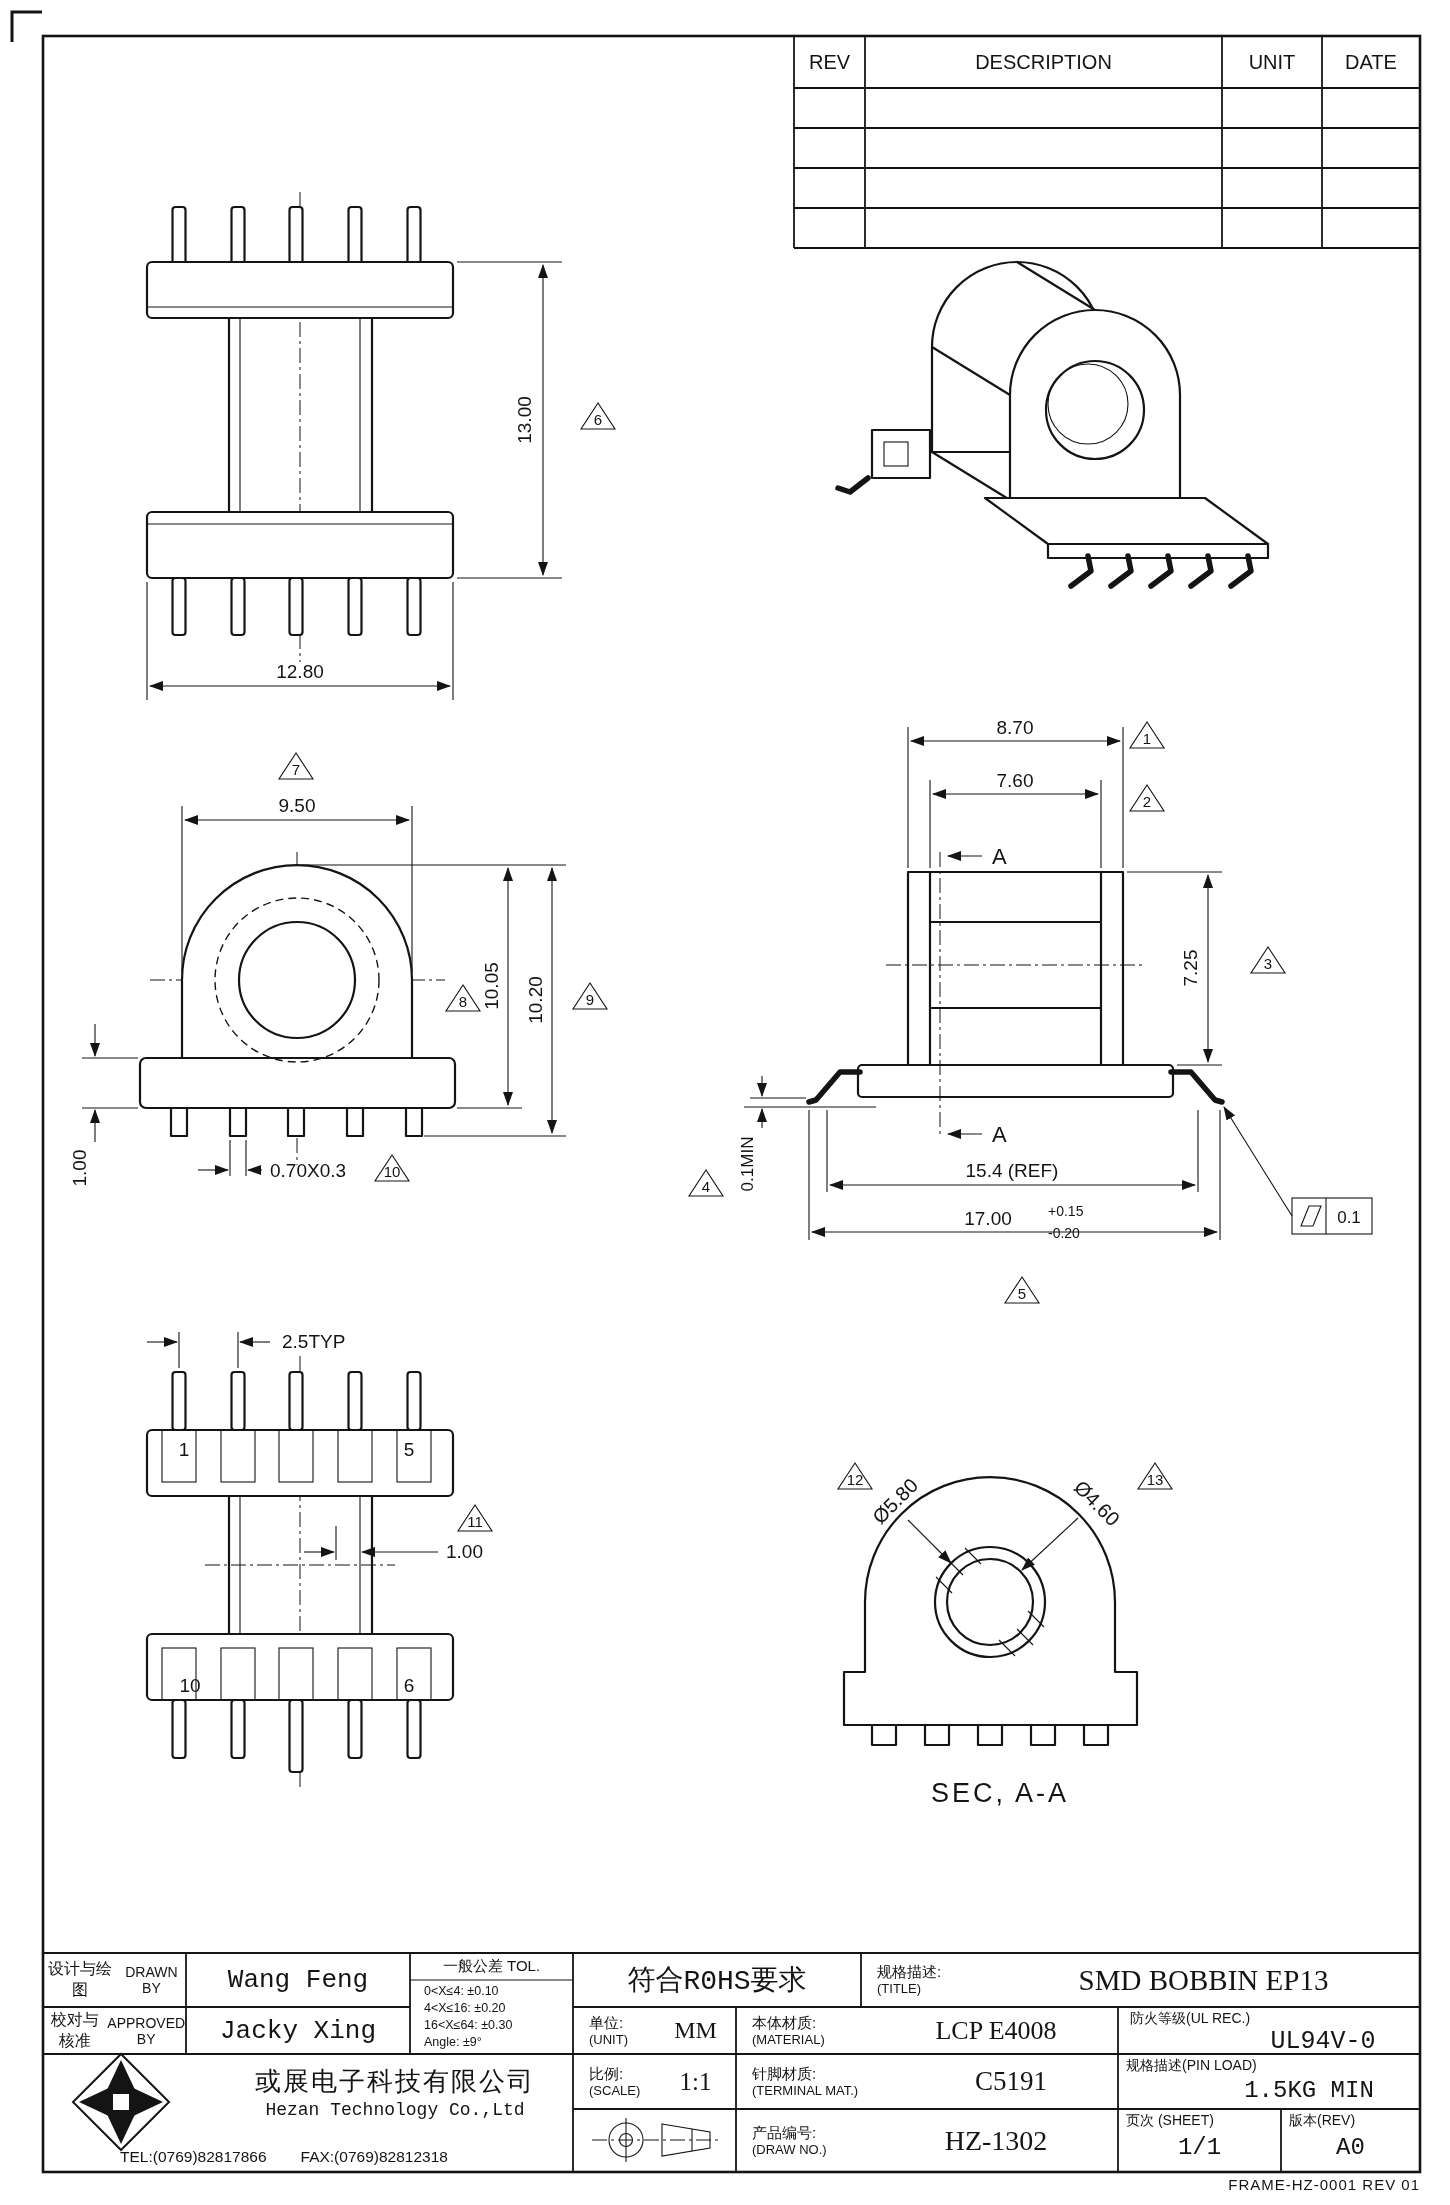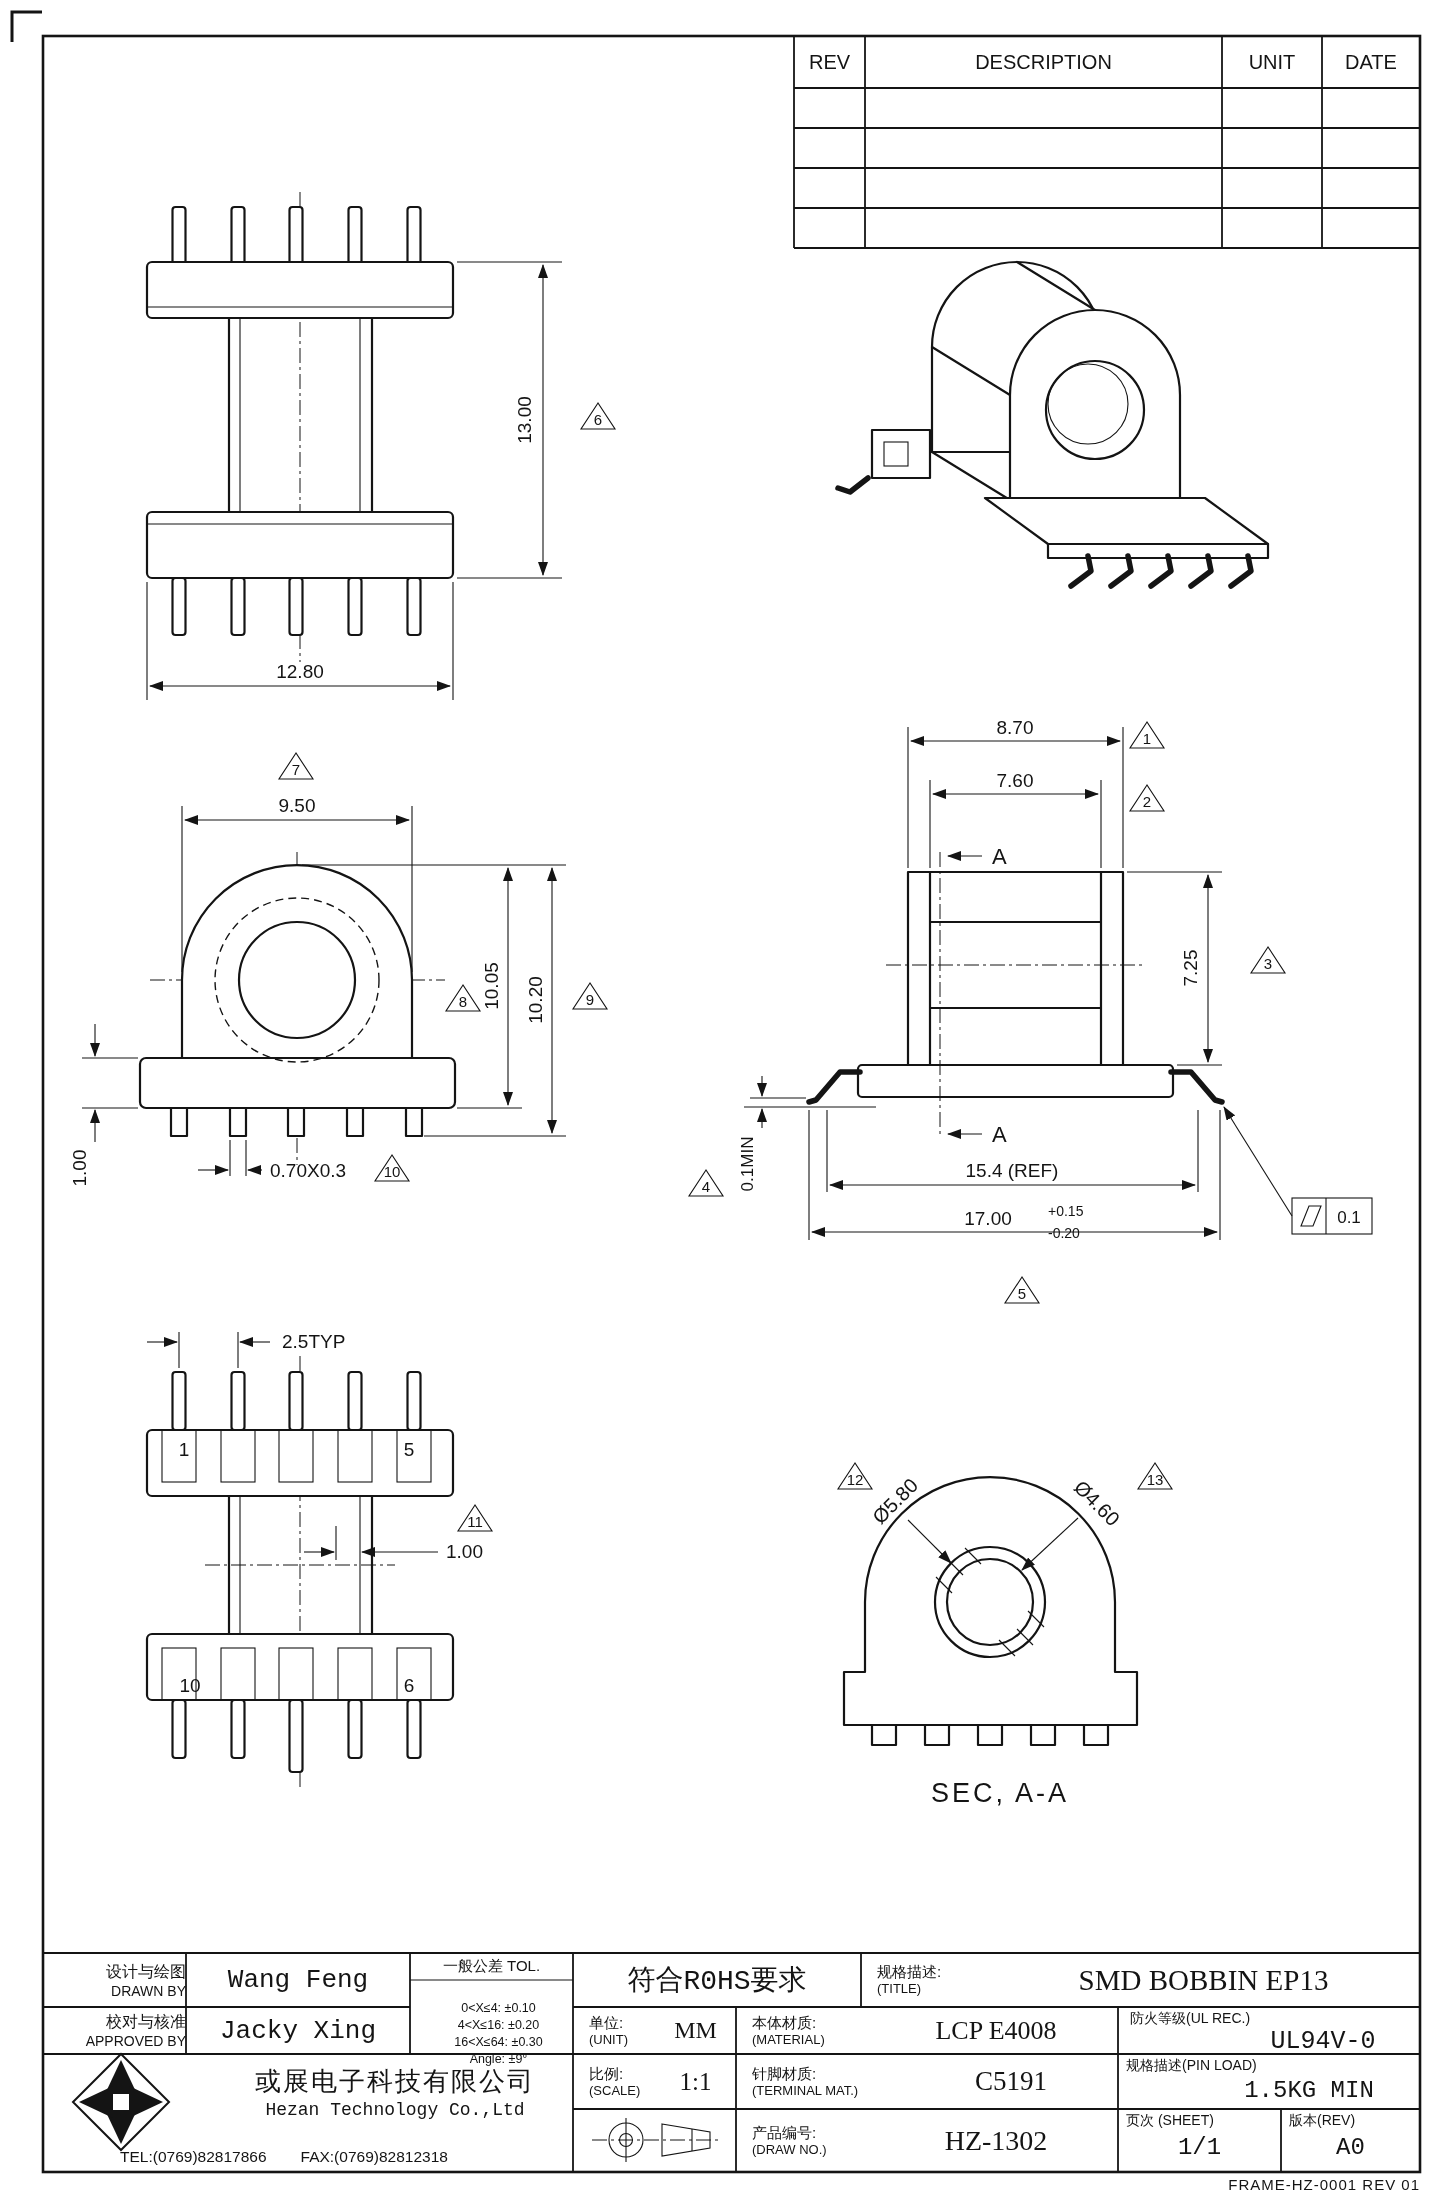--- a/index.html
+++ b/index.html
@@ -1,21 +1,21 @@
 <!DOCTYPE html>
 <html><head>
 <meta charset="utf-8">
 <style>
   html,body{margin:0;padding:0;background:#fff}
   .page{position:relative;width:1450px;height:2205px;background:#fff;color:#141414;
         font-family:"Liberation Sans",sans-serif;overflow:hidden}
   svg.art{position:absolute;left:0;top:0;z-index:1}
   .ht{position:absolute;z-index:2;color:#141414}
   .cc{display:flex;align-items:center;justify-content:center;text-align:center}
-  .col{display:flex;flex-direction:column;align-items:flex-end;justify-content:center;text-align:center}
+  .col{display:flex;flex-direction:row;align-items:center;justify-content:center;text-align:center}
   .row{display:flex;height:100%}
   .lbls{display:flex;flex-direction:column;justify-content:center;padding-left:16px;text-align:left}
   .l1{font-size:15px;line-height:18px}
   .l2{font-size:13px;line-height:16px}
   .big{flex:1;display:flex;align-items:center;justify-content:center;font-family:"Liberation Serif",serif}
   .serif{font-family:Liberation Mono, monospace}
   .celltop{font-size:14px;padding:3px 0 0 8px;text-align:left}
   
   .o{fill:none;stroke:#141414;stroke-width:2.2;stroke-linejoin:round;stroke-linecap:round}
   .ow{fill:#fff;stroke:#141414;stroke-width:2.2;stroke-linejoin:round}
@@ -377,21 +377,21 @@
 <div class="ht cc" style="left:1222px;top:36px;width:100px;height:52px;font-size:20px">UNIT</div>
 <div class="ht cc" style="left:1322px;top:36px;width:98px;height:52px;font-size:20px">DATE</div>
 
 <div class="ht col" style="left:43px;top:1953px;width:143px;height:54px">
   <div style="font-size:16px">设计与绘图</div>
   <div style="font-size:14px">DRAWN BY</div>
 </div>
 <div class="ht cc serif" style="left:186px;top:1953px;width:224px;height:54px;font-size:26px">Wang Feng</div>
 <div class="ht" style="left:410px;top:1953px;width:163px;height:101px">
   <div class="cc" style="height:27px;font-size:15px">一般公差 TOL.</div>
-  <div style="padding:20px 0 0 14px;font-size:12.5px;line-height:17px;text-align:center">
+  <div style="padding:3px 0 0 14px;font-size:12.5px;line-height:17px;text-align:left">
     <div>0&lt;X≤4:  ±0.10</div>
     <div>4&lt;X≤16:  ±0.20</div>
     <div>16&lt;X≤64:  ±0.30</div>
     <div>Angle:  ±9°</div>
   </div>
 </div>
 <div class="ht cc serif" style="left:573px;top:1953px;width:288px;height:54px;font-size:28px">符合R0HS要求</div>
 <div class="ht" style="left:861px;top:1953px;width:559px;height:54px">
   <div class="row">
     <div class="lbls" style="width:110px">

